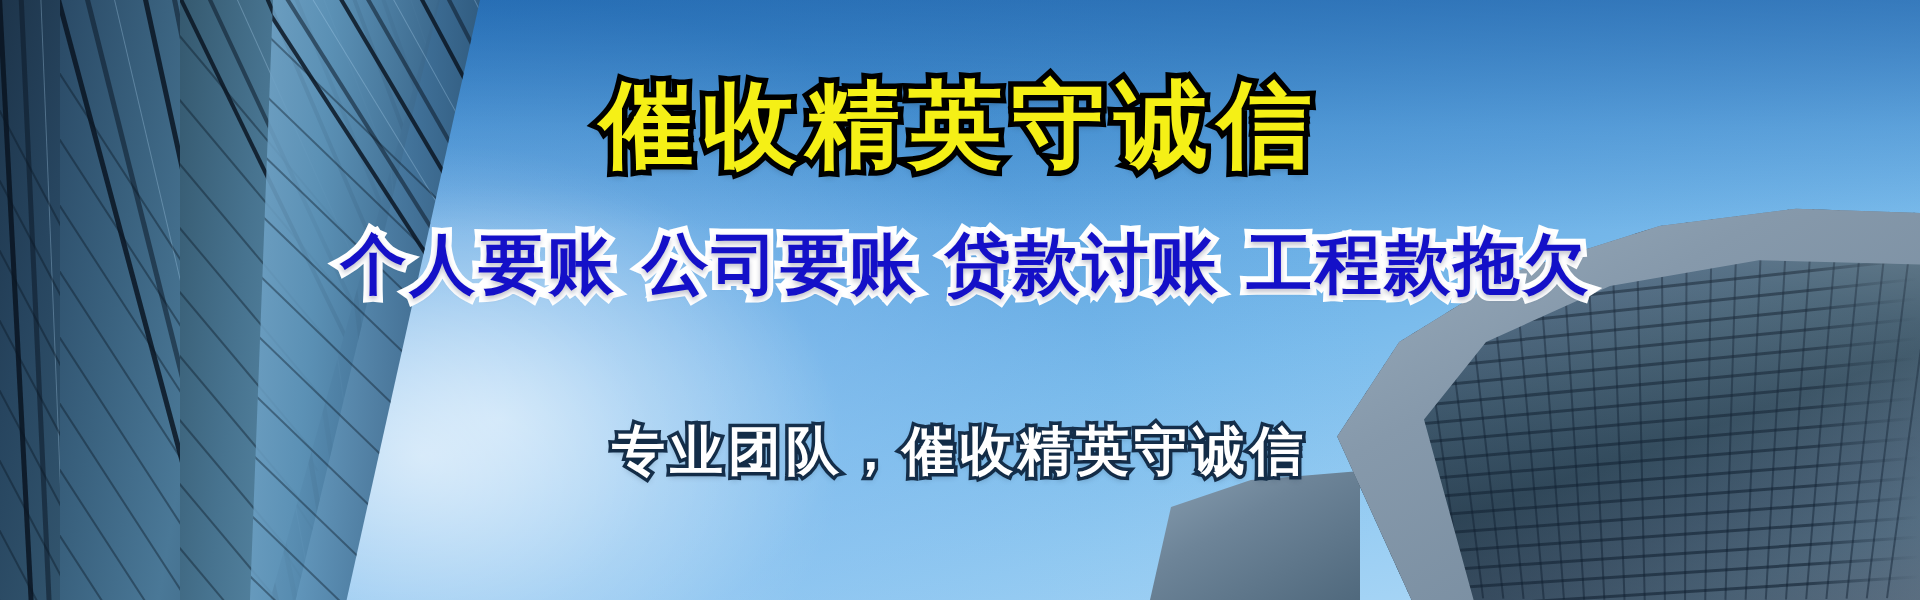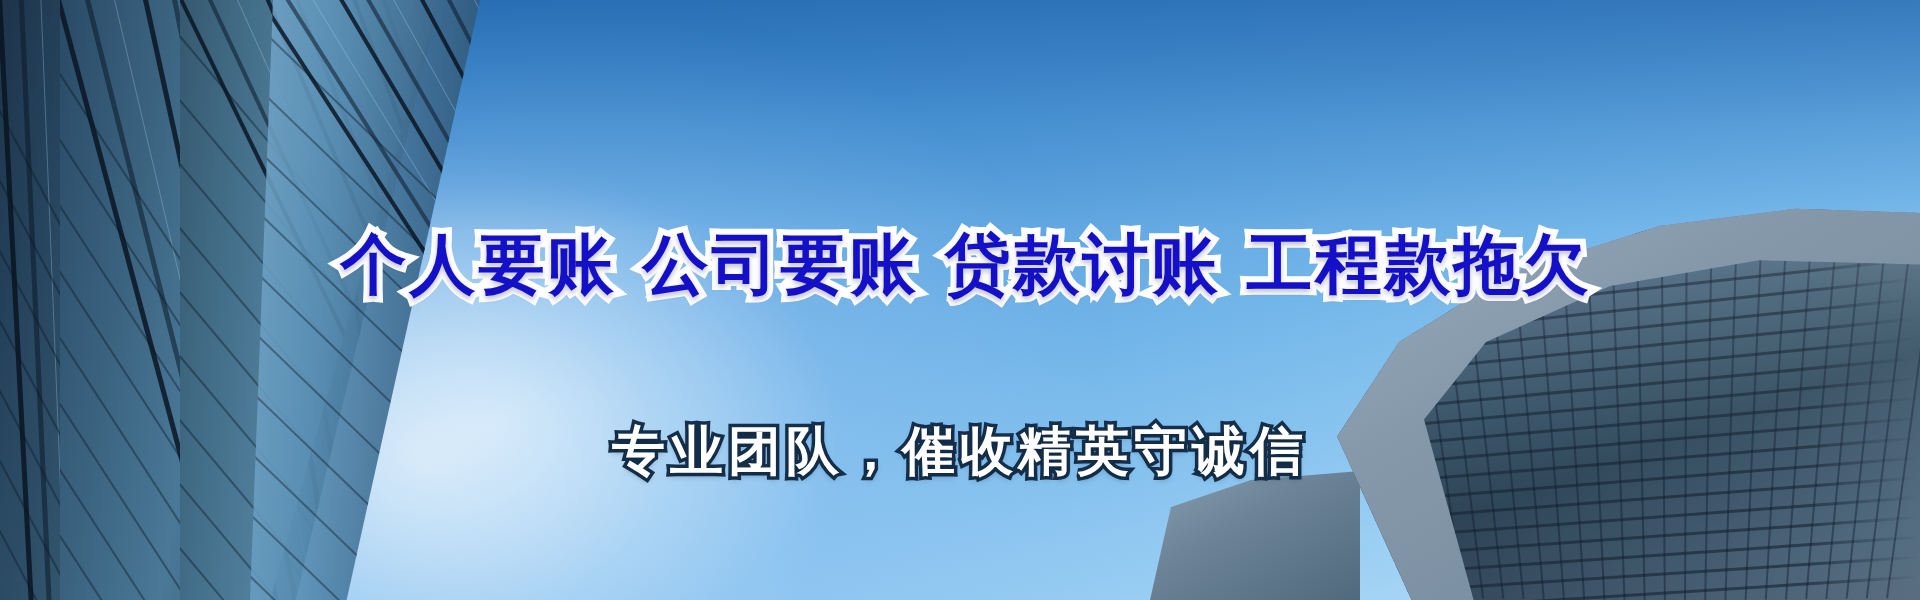--- a/index.html
+++ b/index.html
@@ -287,17 +287,18 @@
         <div class="rv" style="left: 546px; top: 0px; height: 430px; transform: rotate(5.5deg);"></div>
         <div class="rv" style="left: 569px; top: 0px; height: 430px; transform: rotate(6.25deg);"></div>
         <div class="rv" style="left: 592px; top: 0px; height: 430px; transform: rotate(7deg);"></div>
         <div class="rv" style="left: 615px; top: 0px; height: 430px; transform: rotate(7.75deg);"></div>
       </div>
     <div class="bldg-right-shade"></div>
   </div>
   <div class="bldg-right-top"></div>
 
   <div class="txt-wrap">
+    <div class="line headline">催收精英守诚信</div>
     <div class="line subhead">个人要账 公司要账 贷款讨账 工程款拖欠</div>
     <div class="line tagline">专业团队，催收精英守诚信</div>
   </div>
 
 </div>
 
 </body></html>

